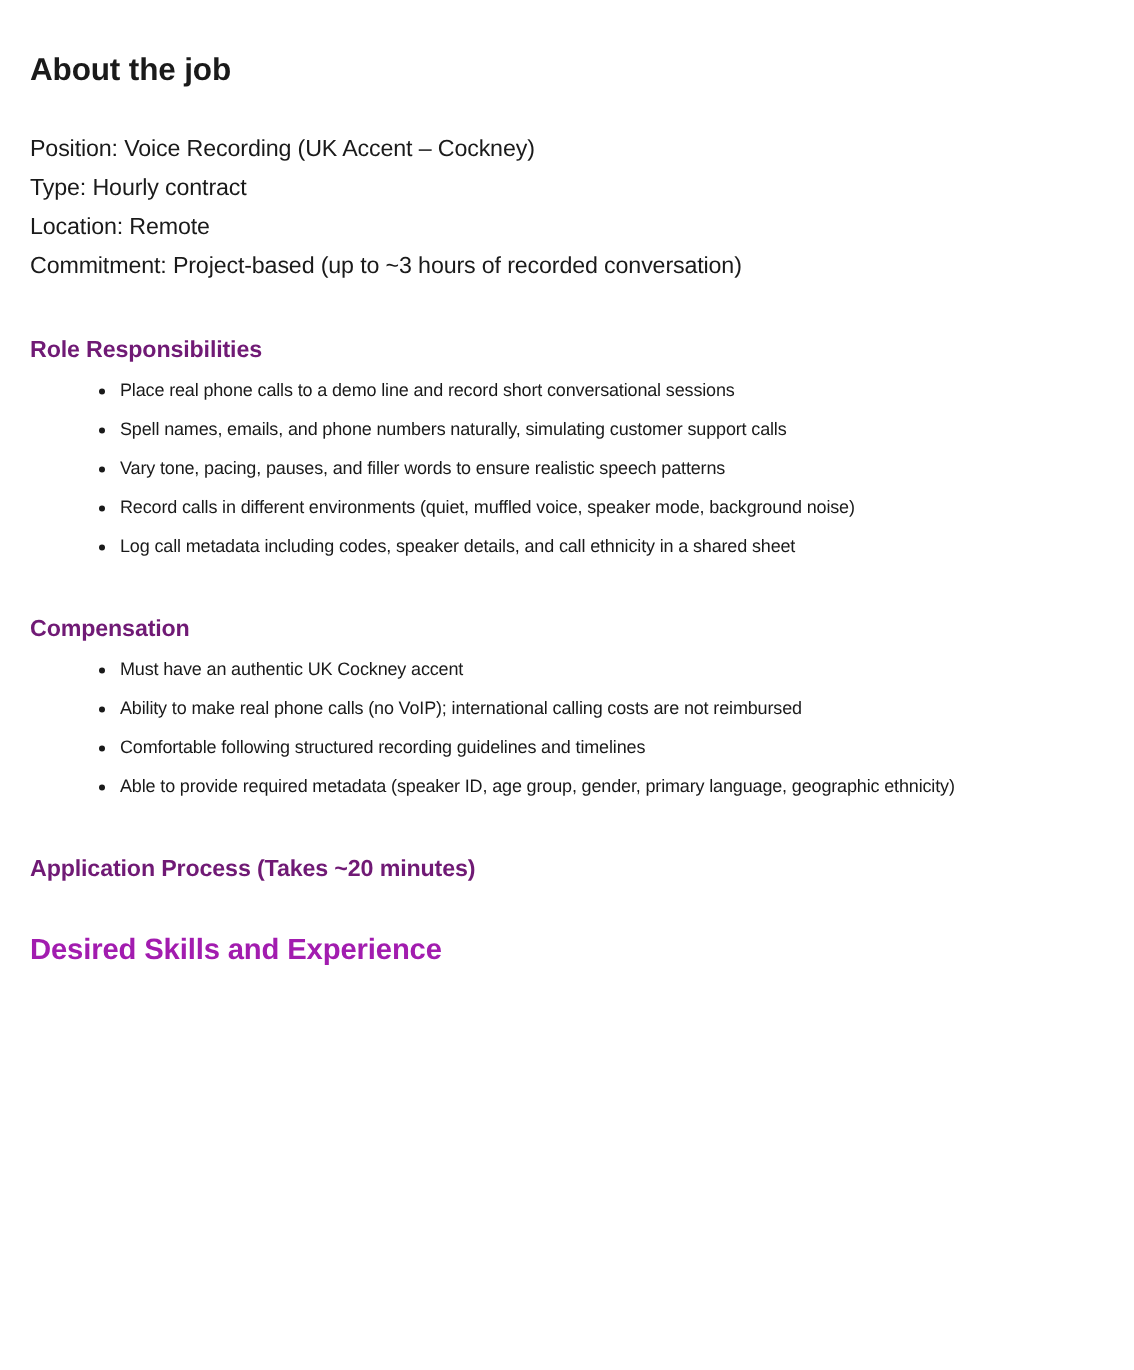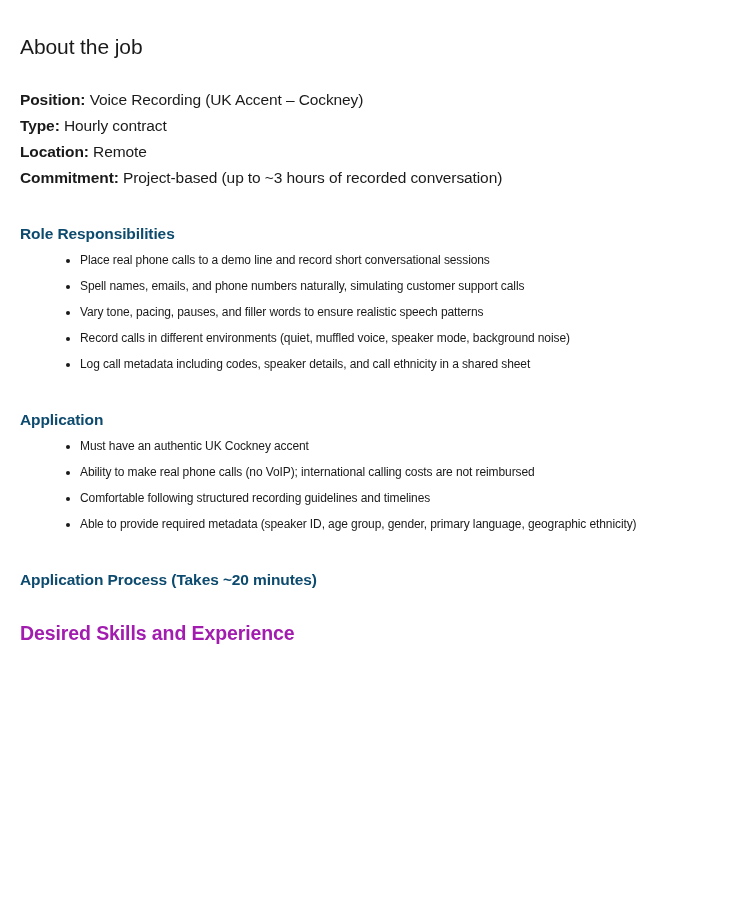--- a/index.html
+++ b/index.html
@@ -18,43 +18,43 @@
   .panel {
     padding: 0 20px;
     box-sizing: border-box;
     width: 756px;
   }
   .page-title {
     margin: 0;
     padding-top: 33px;
     font-size: 21px;
     line-height: 27px;
-    font-weight: 400;
+    font-weight: 700;
     color: #1a1a1a;
   }
   .meta-block {
     margin-top: 27px;
   }
   .meta-row {
     font-size: 15.5px;
     line-height: 26px;
     font-weight: 400;
   }
   .meta-label {
-    font-weight: 700;
+    font-weight: 400;
   }
   .section {
     margin-top: 30px;
   }
   .section-heading {
     margin: 0;
     font-size: 15.5px;
     line-height: 26px;
     font-weight: 700;
-    color: #0c4a6e;
+    color: #701a75;
   }
   ul.bullet-list {
     margin: 0;
     padding: 0 0 0 60px;
     list-style: disc;
   }
   ul.bullet-list li {
     font-size: 12px;
     line-height: 26px;
     max-width: 645px;
@@ -107,21 +107,21 @@
     <ul class="bullet-list">
       <li>Place real phone calls to a demo line and record short conversational sessions</li>
       <li>Spell names, emails, and phone numbers naturally, simulating customer support calls</li>
       <li>Vary tone, pacing, pauses, and filler words to ensure realistic speech patterns</li>
       <li>Record calls in different environments (quiet, muffled voice, speaker mode, background noise)</li>
       <li>Log call metadata including codes, speaker details, and call ethnicity in a shared sheet</li>
     </ul>
   </div>
 
   <div class="section">
-    <h2 class="section-heading">Application</h2>
+    <h2 class="section-heading">Compensation</h2>
     <ul class="bullet-list">
       <li>Must have an authentic UK Cockney accent</li>
       <li>Ability to make real phone calls (no VoIP); international calling costs are not reimbursed</li>
       <li>Comfortable following structured recording guidelines and timelines</li>
       <li>Able to provide required metadata (speaker ID, age group, gender, primary language, geographic ethnicity)</li>
     </ul>
   </div>
 
   <div class="section">
     <h2 class="section-heading">Application Process (Takes ~20 minutes)</h2>

